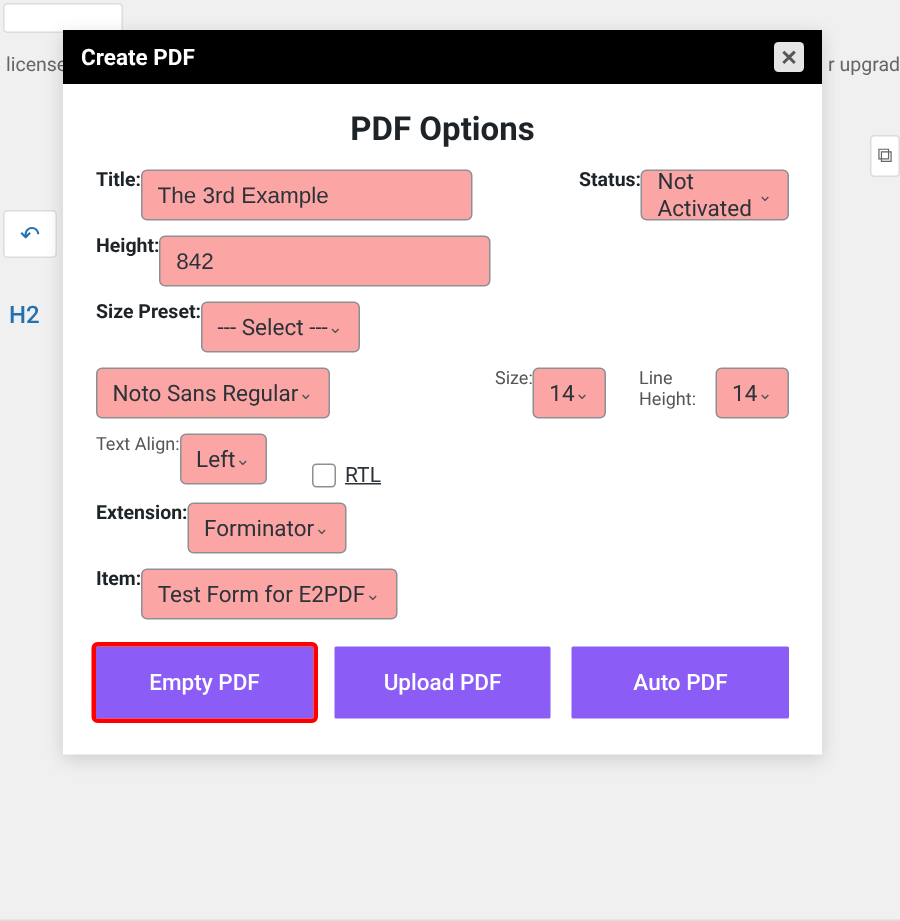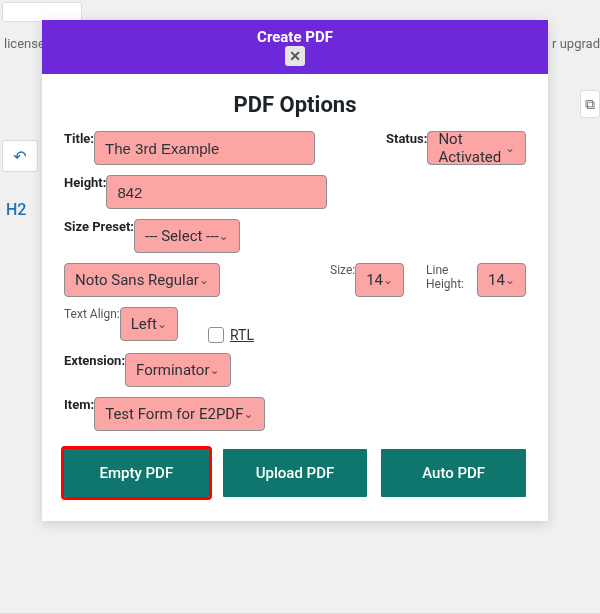--- a/index.html
+++ b/index.html
@@ -67,27 +67,26 @@
     }
     .modal {
       position: absolute;
       left: 42px;
       top: 20px;
       width: 506px;
       background: #fff;
       box-shadow: 0 3px 12px rgba(0,0,0,0.15);
     }
     .modal-header {
-      background: #6d28d9;
+      background: #000000;
       color: #fff;
       padding: 8px 12px;
       display: flex;
       align-items: center;
       justify-content: space-between;
-      flex-direction: column;
     }
     .modal-title {
       font-weight: 700;
       font-size: 15px;
     }
     .close-btn {
       width: 20px;
       height: 20px;
       background: #e5e5e5;
       border-radius: 3px;
@@ -172,21 +171,21 @@
       color: #2c3338;
       text-decoration: underline;
     }
     .btn-row {
       display: flex;
       gap: 14px;
       margin-top: 18px;
     }
     .btn {
       flex: 1;
-      background: #0f766e;
+      background: #8b5cf6;
       color: #fff;
       text-align: center;
       padding: 15px 0;
       font-size: 15px;
       font-weight: 500;
       cursor: pointer;
       border-radius: 1px;
     }
     .btn-highlight {
       outline: 3px solid #ff0000;

